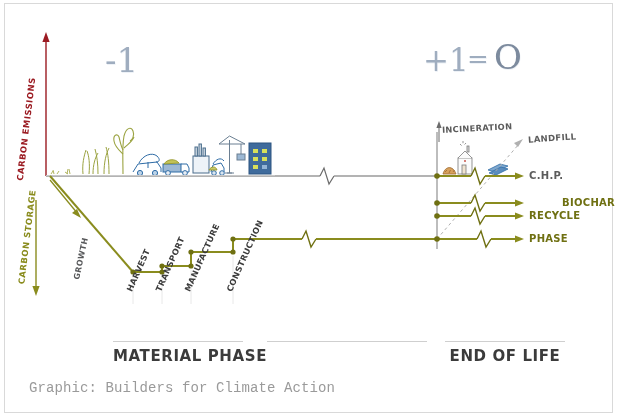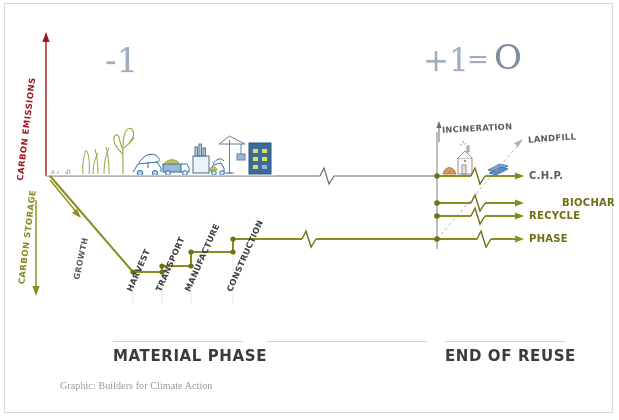--- a/index.html
+++ b/index.html
@@ -123,24 +123,23 @@
     color: #5c5c5c;
     font-size: 8.5px;
     letter-spacing: 0.3px;
     transform: rotate(-4deg);
   }
   #source-caption {
     position: absolute;
     left: 24px;
     top: 376px;
     color: #9a9a9a;
-    font-size: 10px;
-    font-family: Liberation Serif, serif;
+    font-size: 14px;
+    font-family: Liberation Mono, monospace;
     letter-spacing: 0.1px;
-    margin-left: 31px;
   }
 </style>
 </head>
 <body>
 
 <div id="figure-frame">
 
   <svg id="chart-canvas" viewBox="0 0 609 410">
 
     <g>
@@ -359,17 +358,17 @@
   <span class="lbl outcome-label outcome-grey" style="left:524px; top:166px;">C.H.P.</span>
   <span class="lbl outcome-label outcome-olive" style="left:524px; top:193px;margin-left:33px;">BIOCHAR</span>
   <span class="lbl outcome-label outcome-olive" style="left:524px; top:206px;">RECYCLE</span>
   <span class="lbl outcome-label outcome-olive" style="left:524px; top:229px;">PHASE</span>
 
   <div class="phase-rule" style="left:108px; top:337px; width:130px;"></div>
   <div class="phase-rule" style="left:262px; top:337px; width:160px;"></div>
   <div class="phase-rule" style="left:440px; top:337px; width:120px;"></div>
 
   <div class="lbl phase-label" style="left:108px; top:343px; width:130px;">MATERIAL PHASE</div>
-  <div class="lbl phase-label" style="left:440px; top:343px; width:120px;">END OF REUSE</div>
+  <div class="lbl phase-label" style="left:440px; top:343px; width:120px;">END OF LIFE</div>
 
   <div id="source-caption">Graphic: Builders for Climate Action</div>
 
 </div>
 
 </body></html>

